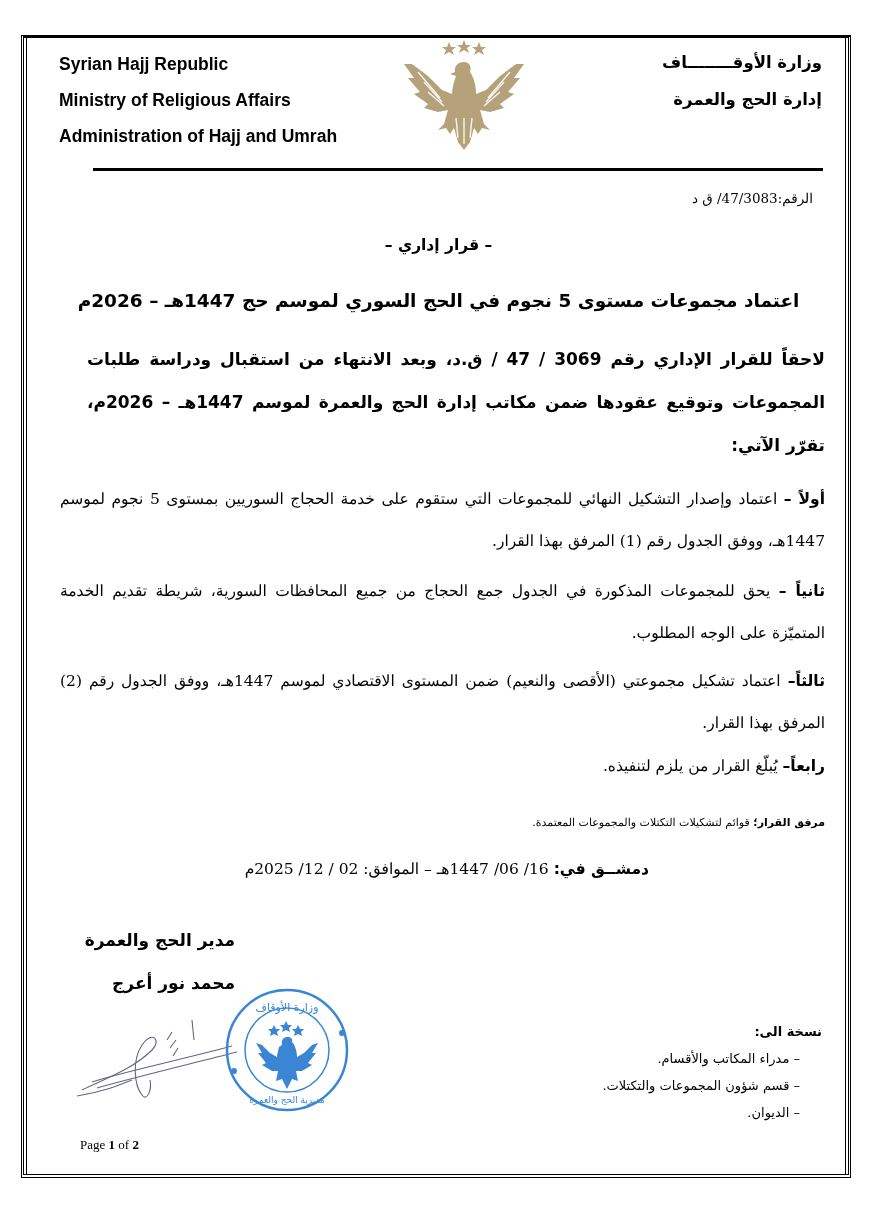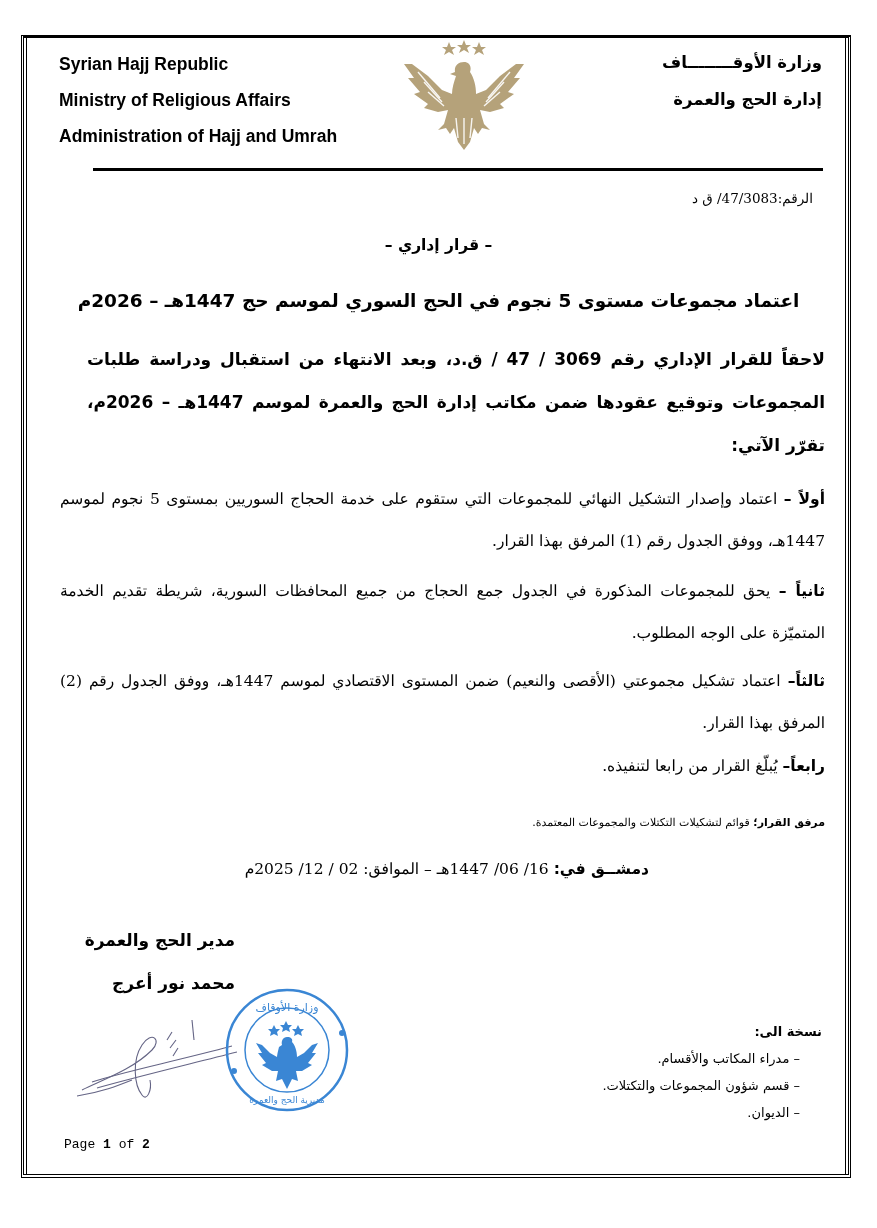--- a/index.html
+++ b/index.html
@@ -57,21 +57,21 @@
     .sig-title { left: 60px; width: 175px; top: 930px; font-size: 17px; font-weight: bold; font-family: "DejaVu Sans", sans-serif; }
     .sig-name  { left: 60px; width: 175px; top: 973px; font-size: 17px; font-weight: bold; font-family: "DejaVu Sans", sans-serif; }
 
     .signature { position: absolute; left: 72px; top: 1010px; width: 170px; height: 100px; }
     .stamp { position: absolute; left: 222px; top: 985px; width: 130px; height: 130px; }
 
     .copies { right: 55px; top: 1018px; font-size: 13px; line-height: 27px; font-family: "DejaVu Sans", sans-serif; }
     .copies .head { font-weight: bold; }
     .copies .item { padding-right: 22px; }
 
-    .page-num { position: absolute; left: 64px; top: 1137px; font-family: Liberation Mono, monospace; font-size: 13px; }
+    .page-num { position: absolute; left: 80px; top: 1137px; font-family: Liberation Serif, serif; font-size: 13px; }
     .page-num b { font-weight: bold; }
   </style>
 </head>
 <body>
 
 <div class="page-frame"></div>
 
 <div class="hdr-en">
   <div>Syrian Hajj Republic</div>
   <div>Ministry of Religious Affairs</div>
@@ -109,21 +109,21 @@
 
 <div class="rtl decision-label">– قرار إداري –</div>
 
 <div class="rtl subject">اعتماد مجموعات مستوى 5 نجوم في الحج السوري لموسم حج 1447هـ – 2026م</div>
 
 <div class="rtl preamble">لاحقاً للقرار الإداري رقم 3069 / 47 / ق.د، وبعد الانتهاء من استقبال ودراسة طلبات المجموعات وتوقيع عقودها ضمن مكاتب إدارة الحج والعمرة لموسم 1447هـ – 2026م، تقرّر الآتي:</div>
 
 <div class="rtl clause c1"><b>أولاً –</b><span> اعتماد وإصدار التشكيل النهائي للمجموعات التي ستقوم على خدمة الحجاج السوريين بمستوى 5 نجوم لموسم 1447هـ، ووفق الجدول رقم (1) المرفق بهذا القرار.</span></div>
 <div class="rtl clause c2"><b>ثانياً –</b><span> يحق للمجموعات المذكورة في الجدول جمع الحجاج من جميع المحافظات السورية، شريطة تقديم الخدمة المتميّزة على الوجه المطلوب.</span></div>
 <div class="rtl clause c3"><b>ثالثاً–</b><span> اعتماد تشكيل مجموعتي (الأقصى والنعيم) ضمن المستوى الاقتصادي لموسم 1447هـ، ووفق الجدول رقم (2) المرفق بهذا القرار.</span></div>
-<div class="rtl clause c4"><b>رابعاً–</b><span> يُبلّغ القرار من رابعا لتنفيذه.</span></div>
+<div class="rtl clause c4"><b>رابعاً–</b><span> يُبلّغ القرار من يلزم لتنفيذه.</span></div>
 
 <div class="rtl attachment"><b>مرفق القرار؛</b><span> قوائم لتشكيلات التكتلات والمجموعات المعتمدة.</span></div>
 
 <div class="rtl dateline"><b>دمشــق في:</b><span> 16/ 06/ 1447هـ – الموافق: 02 / 12/ 2025م</span></div>
 
 <div class="rtl sig-title">مدير الحج والعمرة</div>
 <div class="rtl sig-name">محمد نور أعرج</div>
 
 <svg class="signature" viewBox="0 0 170 100">
   <g fill="none" stroke="#4a4a70" stroke-width="1.1" opacity="0.85">

